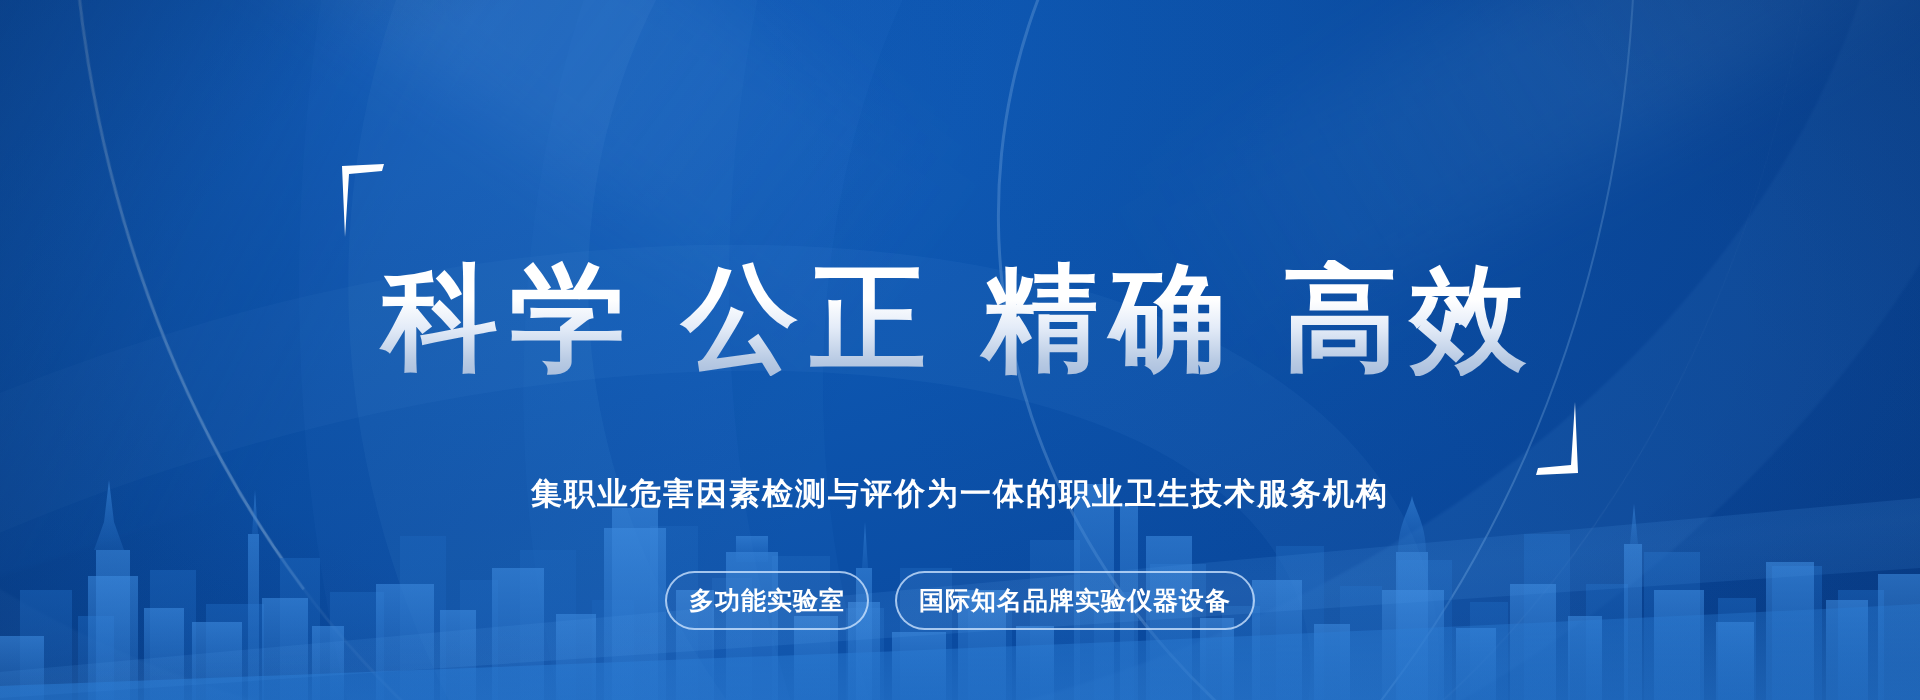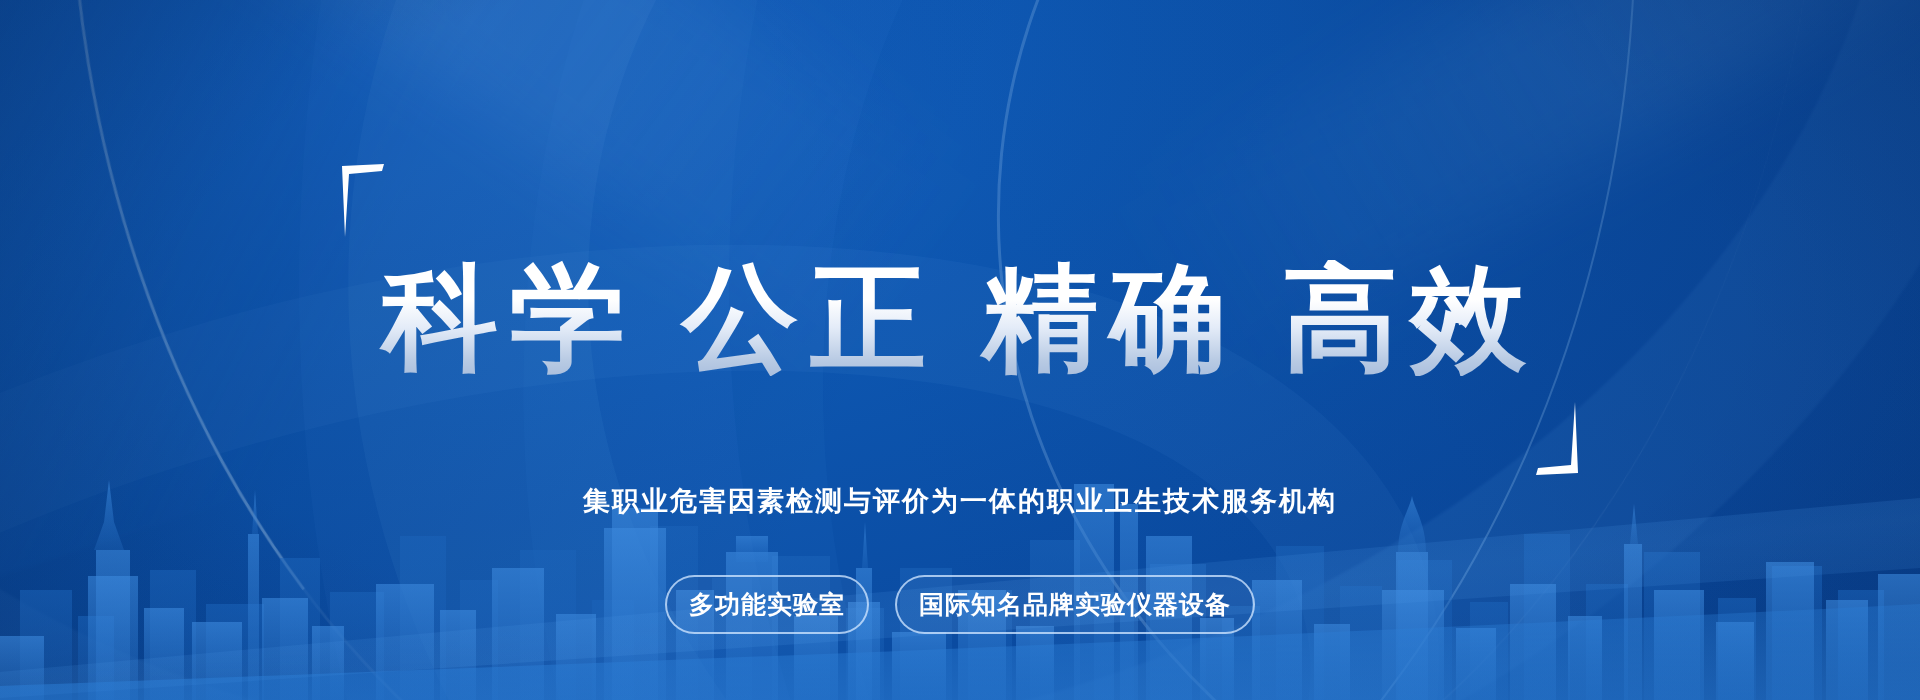--- a/index.html
+++ b/index.html
@@ -163,22 +163,22 @@
   .bracket {
     position: absolute;
     width: 42px;
     height: 74px;
   }
   .bracket svg { display:block; width:100%; height:100%; }
   .bracket-left  { left: -14px;  top: -18px; }
   .bracket-right { right: -14px; bottom: -22px; }
 
   .subtitle {
-    margin-top: 30px;
-    font-size: 27px;
+    margin-top: 20px;
+    font-size: 31px;
     font-weight: 700;
     letter-spacing: 2px;
     color: #ffffff;
     white-space: nowrap;
   }
 
   .pills {
     margin-top: 56px;
     display: flex;
     gap: 26px;

